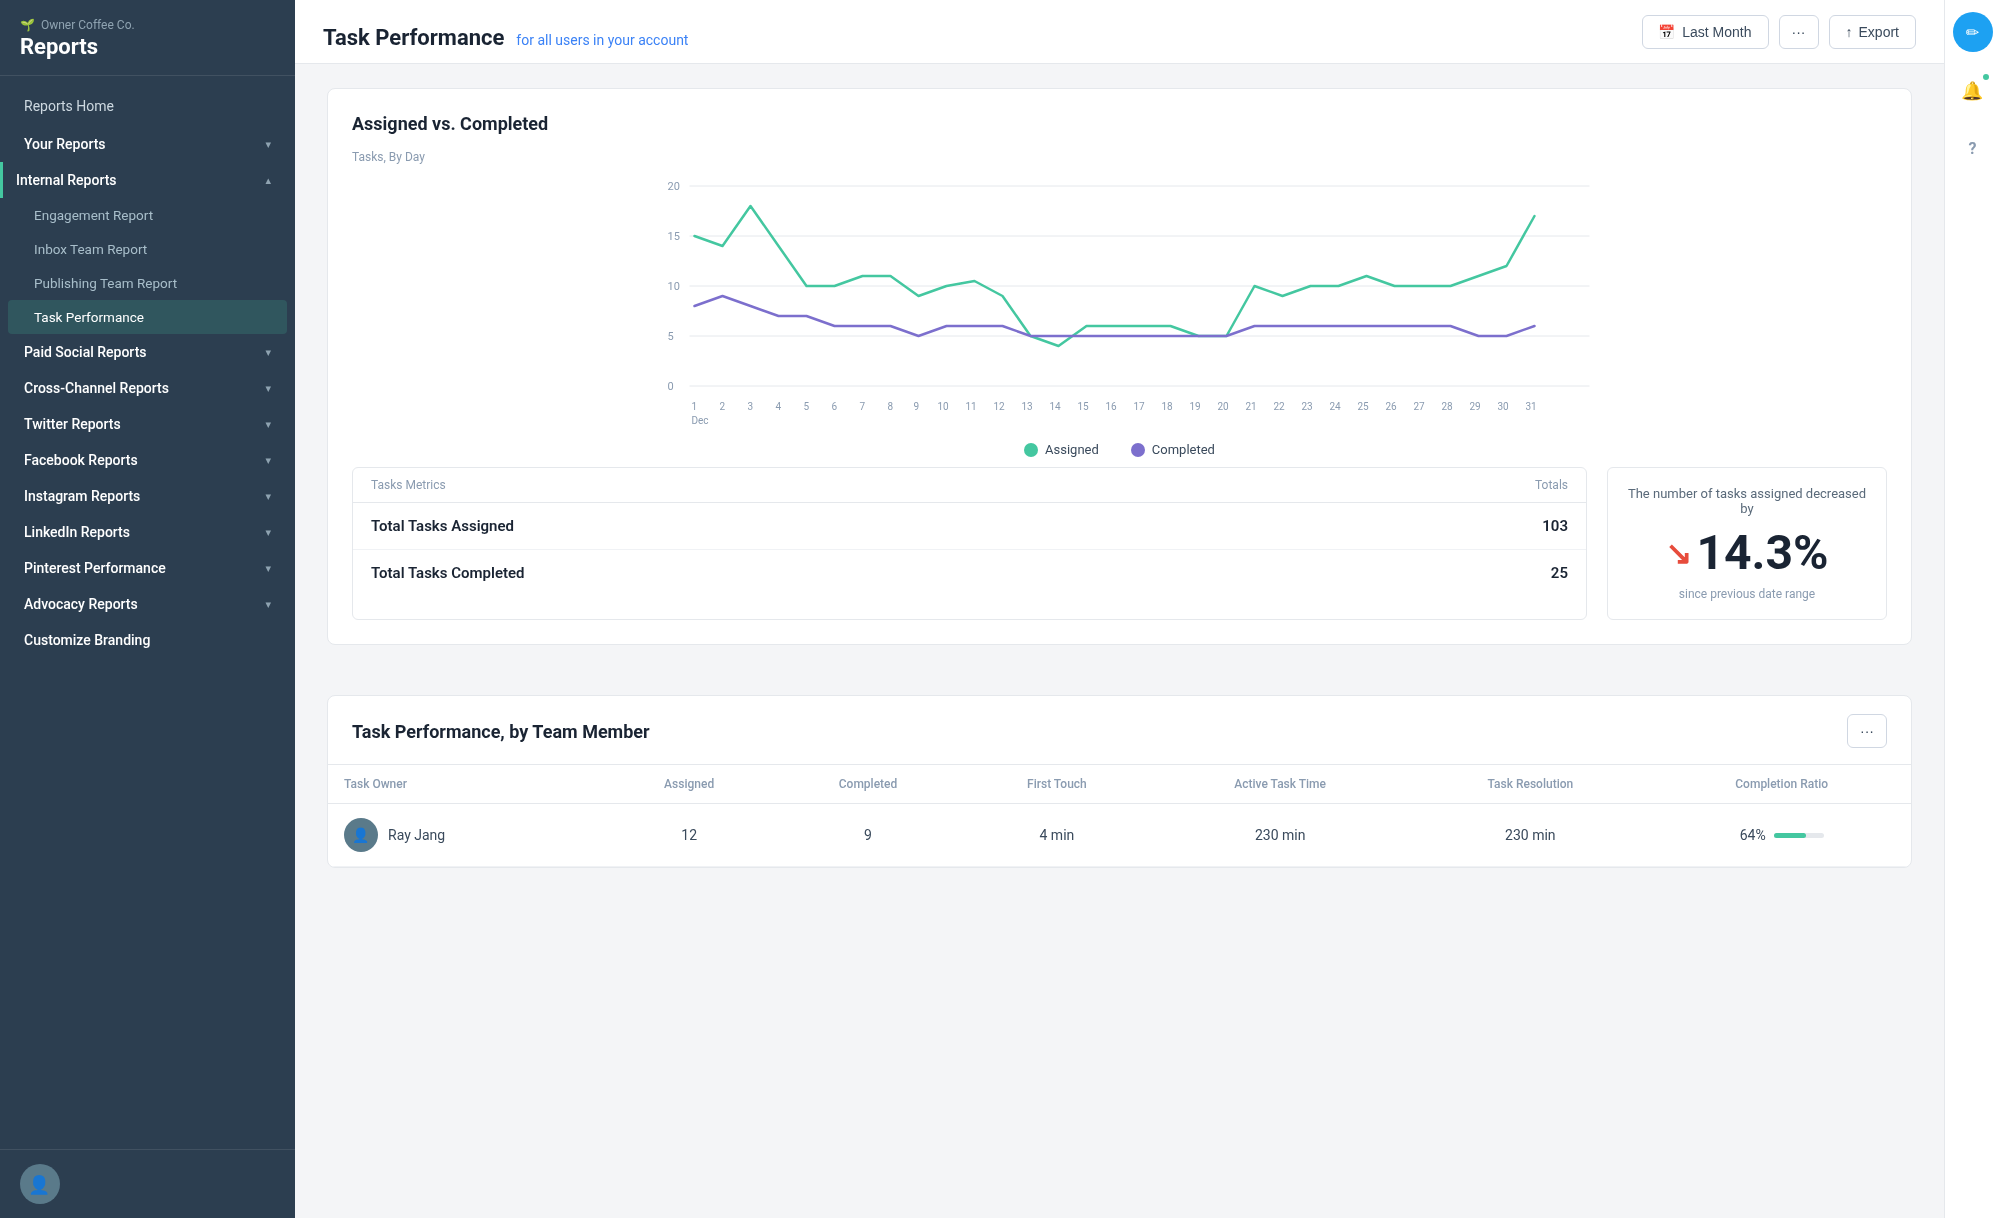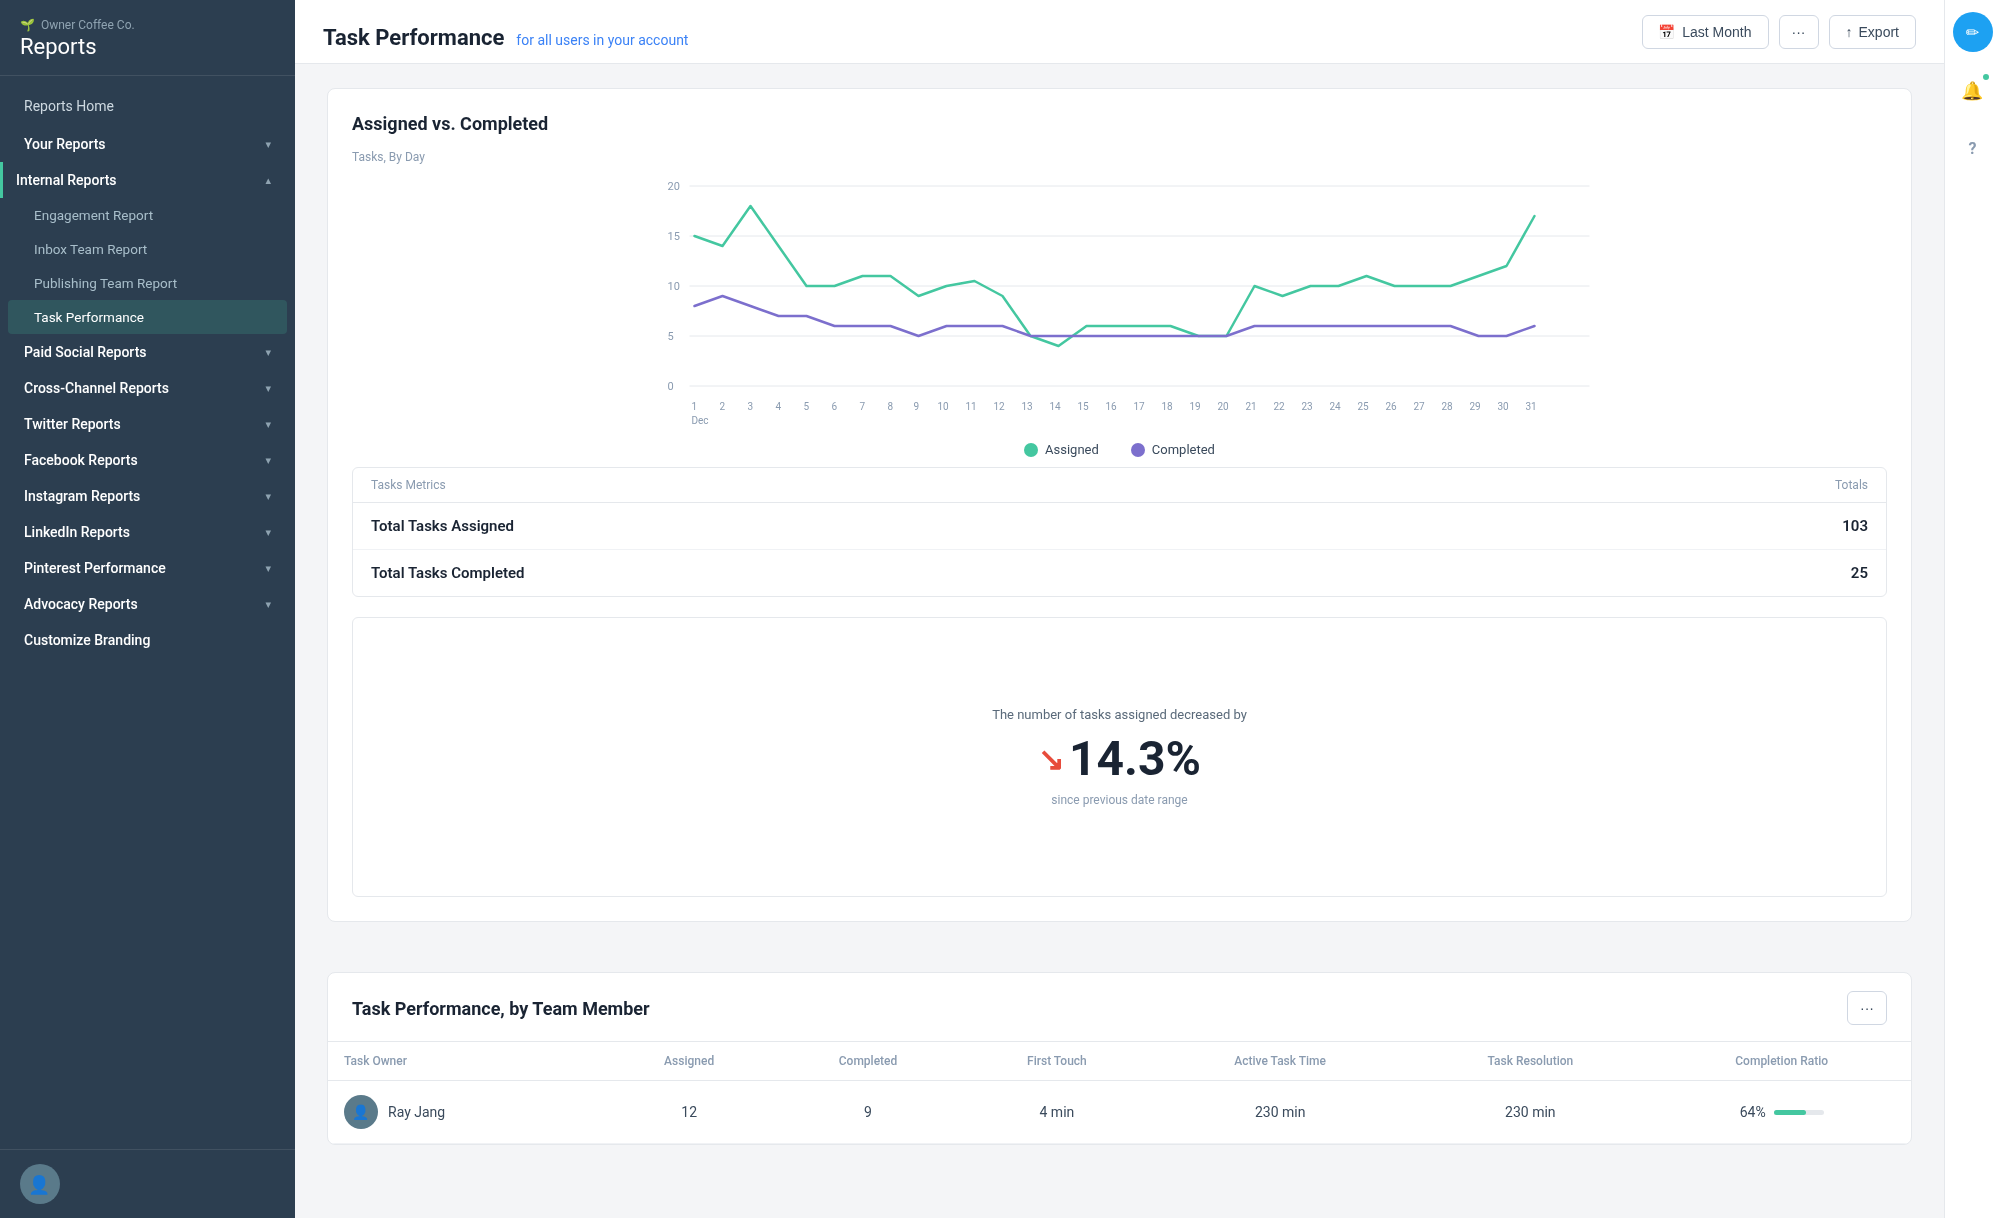--- a/index.html
+++ b/index.html
@@ -14,21 +14,21 @@
       display: flex;
       flex-direction: column;
       height: 100vh;
       overflow-y: auto;
     }
     .sidebar-header {
       padding: 18px 20px 16px;
       border-bottom: 1px solid rgba(255,255,255,0.1);
     }
     .sidebar-header .company { font-size: 12px; color: #8fa3b1; margin-bottom: 2px; display: flex; align-items: center; gap: 6px; }
-    .sidebar-header .title { font-size: 22px; font-weight: 400; color: #fff; }
+    .sidebar-header .title { font-size: 22px; font-weight: 700; color: #fff; }
     .sidebar-nav { flex: 1; padding: 10px 0; }
     .nav-item {
       display: flex; align-items: center; justify-content: space-between;
       padding: 10px 24px;
       cursor: pointer;
       font-size: 14px;
       color: #cdd8e0;
       transition: background 0.15s;
     }
     .nav-item.section-header { font-size: 14px; color: #fff; font-weight: 500; padding: 10px 24px; }
@@ -111,21 +111,21 @@
     
     .chart-container { position: relative; width: 100%; }
     svg.line-chart { width: 100%; height: 260px; display: block; }
 
     
     .chart-legend { display: flex; justify-content: center; gap: 32px; margin-top: 10px; }
     .legend-item { display: flex; align-items: center; gap: 7px; font-size: 13px; color: #3a4a5c; }
     .legend-dot { width: 14px; height: 14px; border-radius: 50%; }
 
     
-    .metrics-section { display: flex; gap: 20px; margin-top: 10px; flex-direction: column; }
+    .metrics-section { display: flex; gap: 20px; margin-top: 10px; }
     .metrics-table { flex: 1; border: 1px solid #e5e8ec; border-radius: 6px; overflow: hidden; }
     .metrics-header { display: flex; justify-content: space-between; padding: 10px 18px; font-size: 12px; color: #8a9bb0; border-bottom: 1px solid #e5e8ec; }
     .metrics-row { display: flex; justify-content: space-between; align-items: center; padding: 14px 18px; border-bottom: 1px solid #f0f2f5; }
     .metrics-row:last-child { border-bottom: none; }
     .metrics-row-label { font-size: 15px; font-weight: 600; color: #1a2433; }
     .metrics-row-value { font-size: 15px; font-weight: 600; color: #1a2433; }
     .metrics-insight { flex: 0 0 280px; border: 1px solid #e5e8ec; border-radius: 6px; padding: 18px; display: flex; flex-direction: column; justify-content: center; align-items: center; text-align: center; }
     .insight-text { font-size: 13px; color: #5a6a7a; margin-bottom: 8px; }
     .insight-pct { font-size: 48px; font-weight: 700; color: #1a2433; display: flex; align-items: center; gap: 4px; }
     .insight-arrow { font-size: 32px; color: #e74c3c; }

